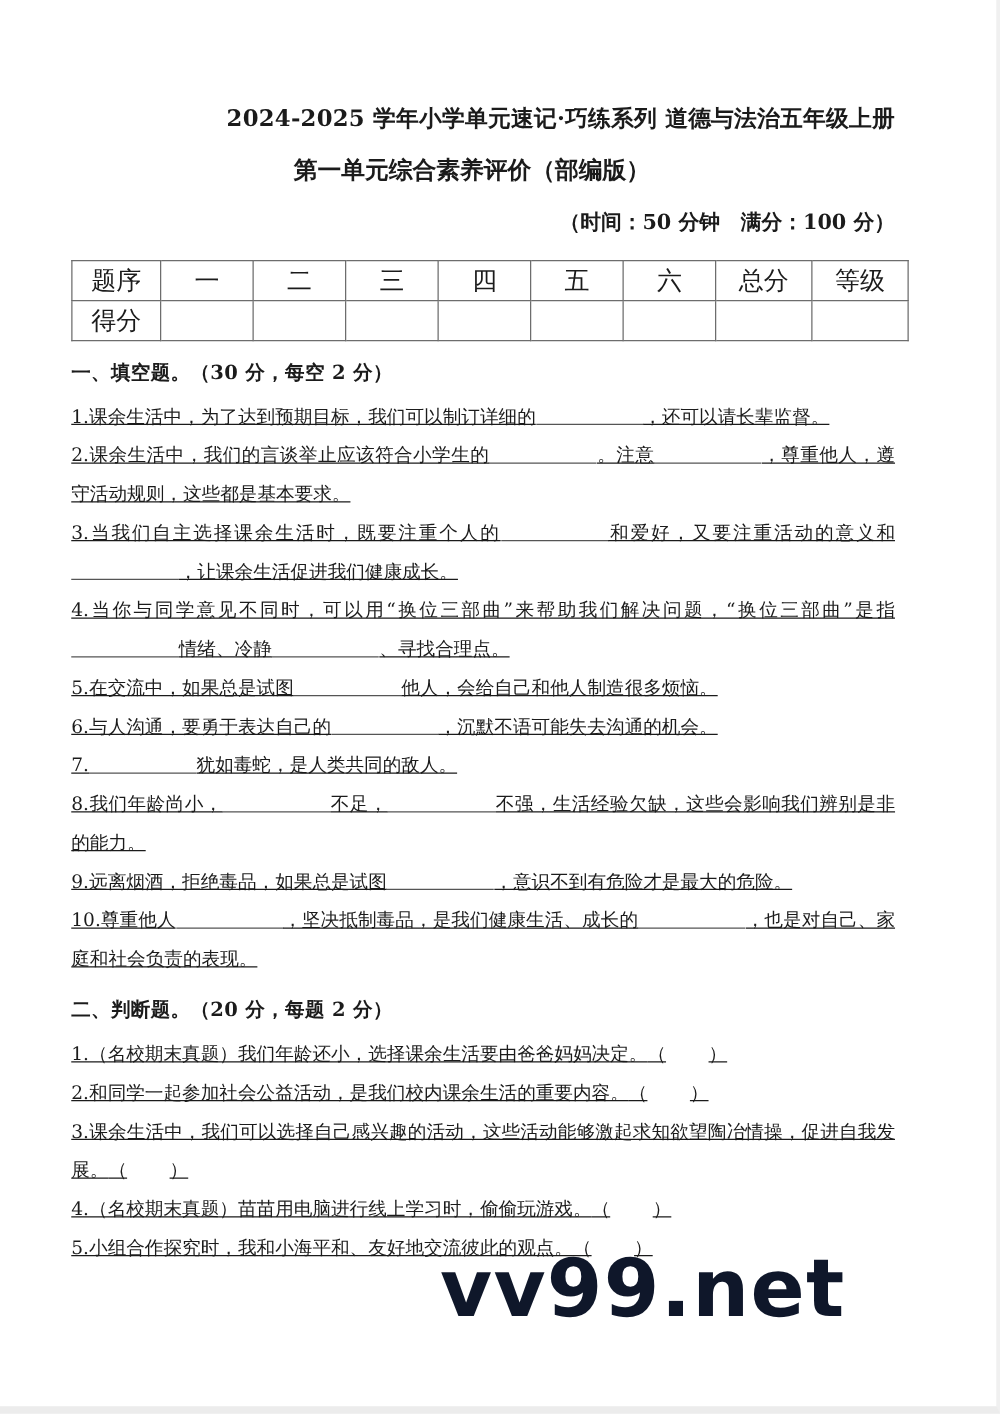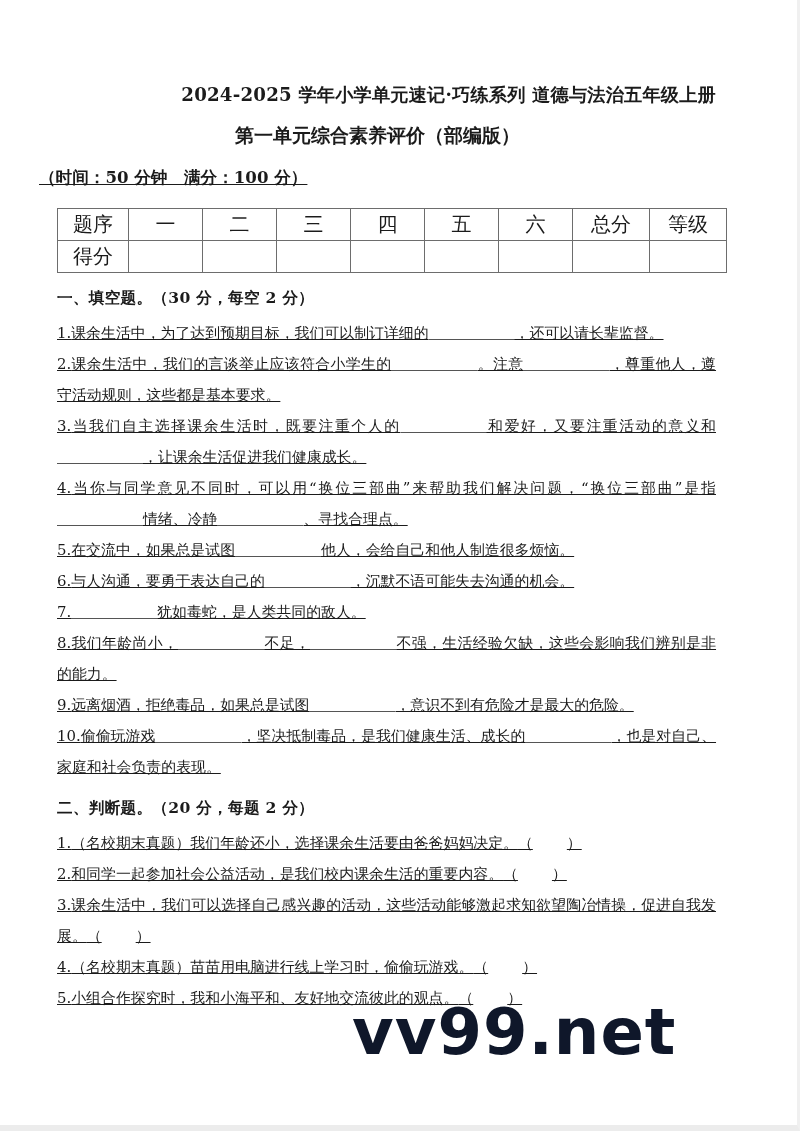--- a/index.html
+++ b/index.html
@@ -69,27 +69,26 @@
   }
   .doc-title-2 {
     text-align: center;
     font-size: 19px;
     font-weight: bold;
     margin: 0;
     padding-top: 16px;
     margin-left: -18px;
   }
   .doc-title-3 {
-    text-align: left;
+    text-align: right;
     font-size: 16.6px;
     font-weight: bold;
     margin: 0;
     padding-top: 18px;
     margin-left: -18px;
-    text-decoration: underline;
   }
 
   
   #score-table-wrap {
     margin-top: 19px;
     margin-right: -28px;
   }
   table.score-table {
     border-collapse: collapse;
     width: 655px;
@@ -189,21 +188,21 @@
           <div class="section-head">一、填空题。（30 分，每空 2 分）</div>
           <div class="q"><span>1.</span><span>课余生活中，为了达到预期目标，我们可以制订详细的</span><span class="blank"></span><span>，还可以请长辈监督。</span></div>
           <div class="q"><span>2.</span><span>课余生活中，我们的言谈举止应该符合小学生的</span><span class="blank"></span><span>。注意</span><span class="blank"></span><span>，尊重他人，遵守活动规则，这些都是基本要求。</span></div>
           <div class="q"><span>3.</span><span>当我们自主选择课余生活时，既要注重个人的</span><span class="blank"></span><span>和爱好，又要注重活动的意义和</span><span class="blank"></span><span>，让课余生活促进我们健康成长。</span></div>
           <div class="q"><span>4.</span><span>当你与同学意见不同时，可以用“换位三部曲”来帮助我们解决问题，“换位三部曲”是指</span><span class="blank"></span><span>情绪、冷静</span><span class="blank"></span><span>、寻找合理点。</span></div>
           <div class="q"><span>5.</span><span>在交流中，如果总是试图</span><span class="blank"></span><span>他人，会给自己和他人制造很多烦恼。</span></div>
           <div class="q"><span>6.</span><span>与人沟通，要勇于表达自己的</span><span class="blank"></span><span>，沉默不语可能失去沟通的机会。</span></div>
           <div class="q"><span>7.</span><span class="blank"></span><span>犹如毒蛇，是人类共同的敌人。</span></div>
           <div class="q"><span>8.</span><span>我们年龄尚小，</span><span class="blank"></span><span>不足，</span><span class="blank"></span><span>不强，生活经验欠缺，这些会影响我们辨别是非的能力。</span></div>
           <div class="q"><span>9.</span><span>远离烟酒，拒绝毒品，如果总是试图</span><span class="blank"></span><span>，意识不到有危险才是最大的危险。</span></div>
-          <div class="q"><span>10.</span><span>偷偷玩游戏</span><span class="blank"></span><span>，坚决抵制毒品，是我们健康生活、成长的</span><span class="blank"></span><span>，也是对自己、家庭和社会负责的表现。</span></div>
+          <div class="q"><span>10.</span><span>尊重他人</span><span class="blank"></span><span>，坚决抵制毒品，是我们健康生活、成长的</span><span class="blank"></span><span>，也是对自己、家庭和社会负责的表现。</span></div>
         </div>
         <div class="section">
           <div class="section-head">二、判断题。（20 分，每题 2 分）</div>
           <div class="q"><span>1.</span><span>（名校期末真题）我们年龄还小，选择课余生活要由爸爸妈妈决定。</span><span class="paren">（<span class="gap"></span>）</span></div>
           <div class="q"><span>2.</span><span>和同学一起参加社会公益活动，是我们校内课余生活的重要内容。</span><span class="paren">（<span class="gap"></span>）</span></div>
           <div class="q"><span>3.</span><span>课余生活中，我们可以选择自己感兴趣的活动，这些活动能够激起求知欲望陶冶情操，促进自我发展。</span><span class="paren">（<span class="gap"></span>）</span></div>
           <div class="q"><span>4.</span><span>（名校期末真题）苗苗用电脑进行线上学习时，偷偷玩游戏。</span><span class="paren">（<span class="gap"></span>）</span></div>
           <div class="q"><span>5.</span><span>小组合作探究时，我和小海平和、友好地交流彼此的观点。</span><span class="paren">（<span class="gap"></span>）</span></div>
         </div>
       </div>

